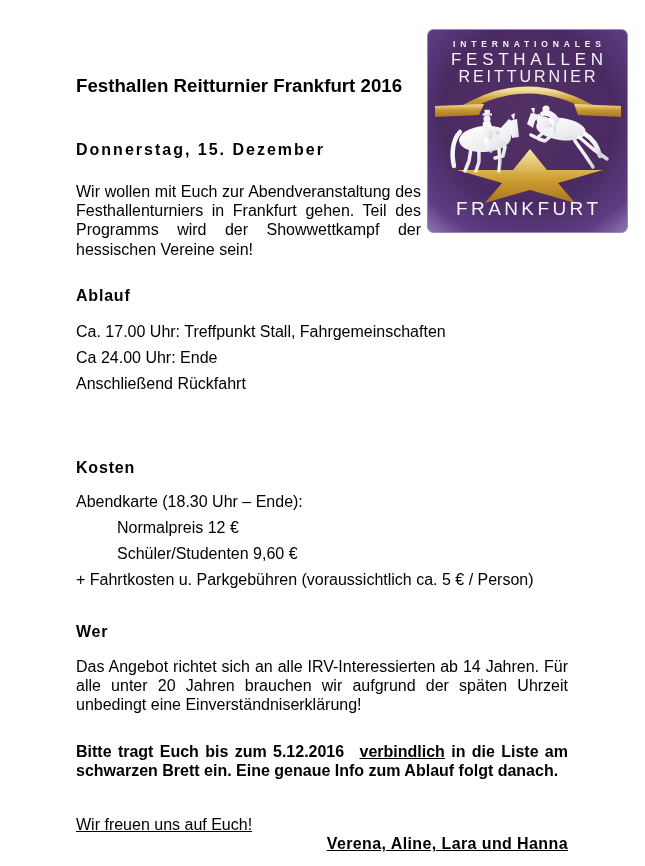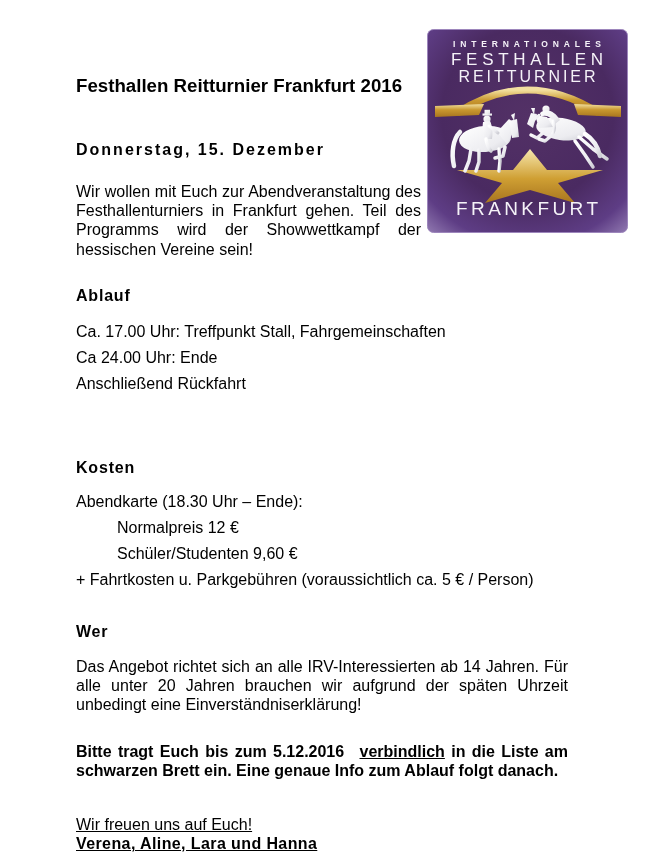--- a/index.html
+++ b/index.html
@@ -24,21 +24,21 @@
   .ablauf-list{top:322px;width:520px;}
   .kosten-list{top:492px;width:520px;}
   .kosten-list .indented{padding-left:41px;}
   .wer-par{top:657px;width:492px;text-align:justify;}
   .notice{
     top:742px;width:492px;text-align:justify;font-weight:bold;
   }
   .notice .u{text-decoration:underline;margin-left:9px;}
   .closing{top:815px;width:492px;}
   .closing p{margin:0;text-decoration:underline;}
-  .signature{font-weight:bold;letter-spacing:0.4px;}
+  .signature{font-weight:bold;letter-spacing:0.4px;text-align:right;}
   .logo{position:absolute;left:427px;top:29px;width:229px;height:204px;}
   .logo svg{display:block;}
 </style>
 </head>
 <body>
 
 <div class="page">
 
   <div class="logo">
     <svg width="201" height="204" viewBox="0 0 201 204" xmlns="http://www.w3.org/2000/svg">

